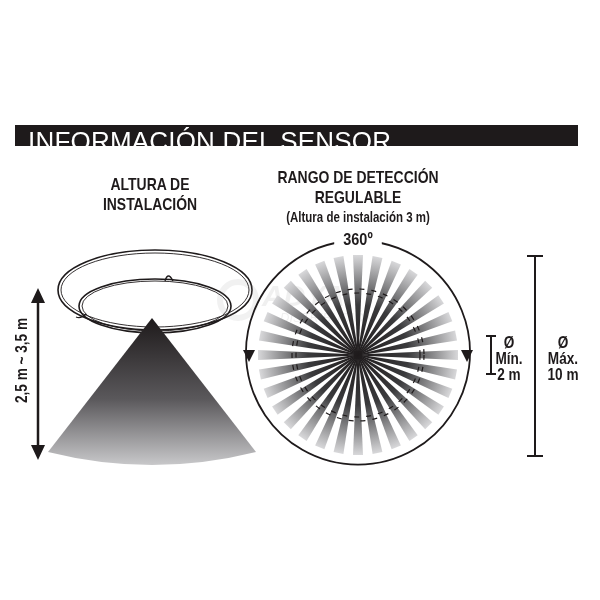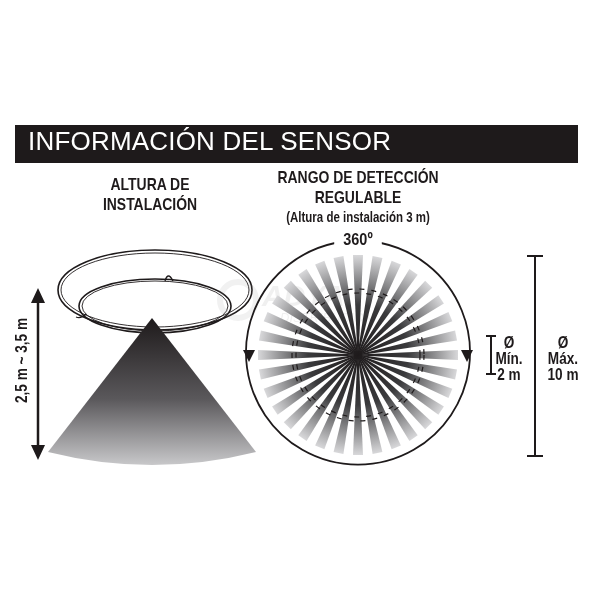--- a/index.html
+++ b/index.html
@@ -1,18 +1,18 @@
 <!DOCTYPE html>
 <html><head>
 <meta charset="utf-8">
 <style>
   html, body { margin: 0; padding: 0; background: #ffffff; }
   body { width: 600px; height: 600px; position: relative; overflow: hidden;
          font-family: "Liberation Sans", "DejaVu Sans", sans-serif; color: #1e1a1b; }
-  .header-bar { position: absolute; left: 15px; top: 125px; width: 563px; height: 38px;
+  .header-bar { position: absolute; left: 15px; top: 125px; width: 563px; height: 21px;
                 background: #1e1a1b; }
   .header-title { position: absolute; left: 13px; top: 2px; color: #ffffff;
                   font-size: 26px; letter-spacing: 0.2px; line-height: 29px;
                   font-family: "Liberation Sans", sans-serif; }
   .label { position: absolute; text-align: center; font-weight: bold;
            font-family: "Liberation Sans", sans-serif; transform: scaleX(0.82);
            transform-origin: center top; }
   .col1 { left: 70px; width: 160px; top: 175px; font-size: 17px; line-height: 20px; }
   .col2 { left: 248px; width: 220px; top: 168px; font-size: 17px; line-height: 20px; }
   .col2 .sub { font-size: 14px; font-weight: bold; display: block; line-height: 18px; }

